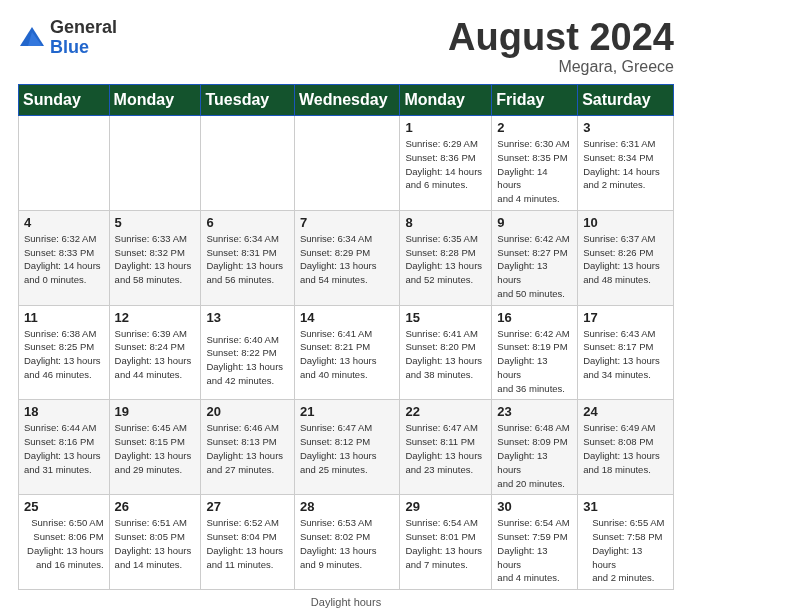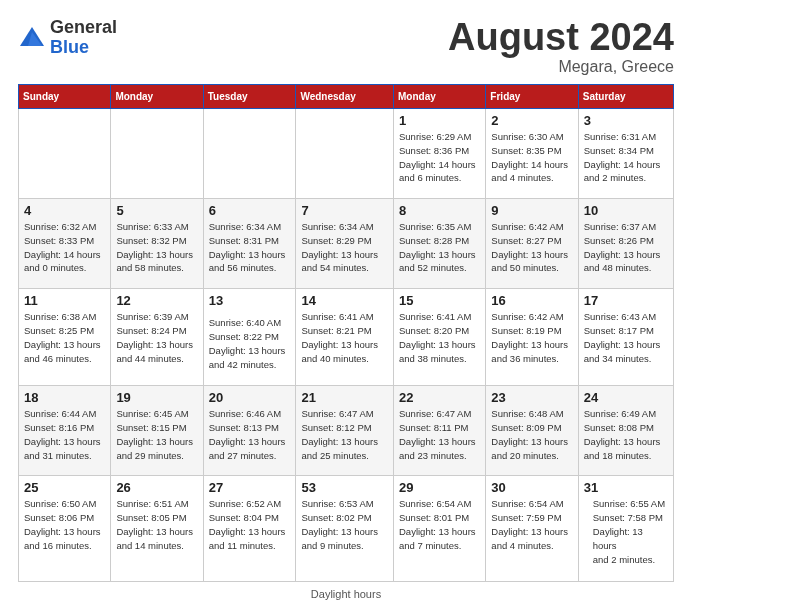--- a/index.html
+++ b/index.html
@@ -60,23 +60,23 @@
       font-size: 16px;
       color: #555;
       margin-top: 2px;
     }
     table {
       width: 100%;
       border-collapse: collapse;
       flex: 1;
     }
     thead tr th {
-      background: #b91c1c;
+      background: #14532d;
       color: #fff;
-      font-size: 10px;
+      font-size: 16px;
       font-weight: bold;
       padding: 6px 4px;
       text-align: left;
       border: 1px solid #1a55bb;
     }
     tbody tr td {
       border: 1px solid #ccc;
       vertical-align: top;
       padding: 4px 5px;
       font-size: 9.8px;
@@ -319,41 +319,41 @@
             <span class="day-num">24</span>
             <div class="day-info" style="white-space: pre-line;">Sunrise: 6:49 AM
 Sunset: 8:08 PM
 Daylight: 13 hours
 and 18 minutes.</div>
           </td>
         </tr>
         <tr>
           <td>
             <span class="day-num">25</span>
-            <div class="day-info" style="white-space: pre-line;">Sunrise: 6:50 AM
+            <div class="day-info" style="white-space: pre-line; text-align: right;">Sunrise: 6:50 AM
 Sunset: 8:06 PM
 Daylight: 13 hours
 and 16 minutes.</div>
           </td>
           <td>
             <span class="day-num">26</span>
             <div class="day-info" style="white-space: pre-line;">Sunrise: 6:51 AM
 Sunset: 8:05 PM
 Daylight: 13 hours
 and 14 minutes.</div>
           </td>
           <td>
             <span class="day-num">27</span>
             <div class="day-info" style="white-space: pre-line;">Sunrise: 6:52 AM
 Sunset: 8:04 PM
 Daylight: 13 hours
 and 11 minutes.</div>
           </td>
           <td>
-            <span class="day-num">53</span>
+            <span class="day-num">28</span>
             <div class="day-info" style="white-space: pre-line;">Sunrise: 6:53 AM
 Sunset: 8:02 PM
 Daylight: 13 hours
 and 9 minutes.</div>
           </td>
           <td>
             <span class="day-num">29</span>
             <div class="day-info" style="white-space: pre-line;">Sunrise: 6:54 AM
 Sunset: 8:01 PM
 Daylight: 13 hours

